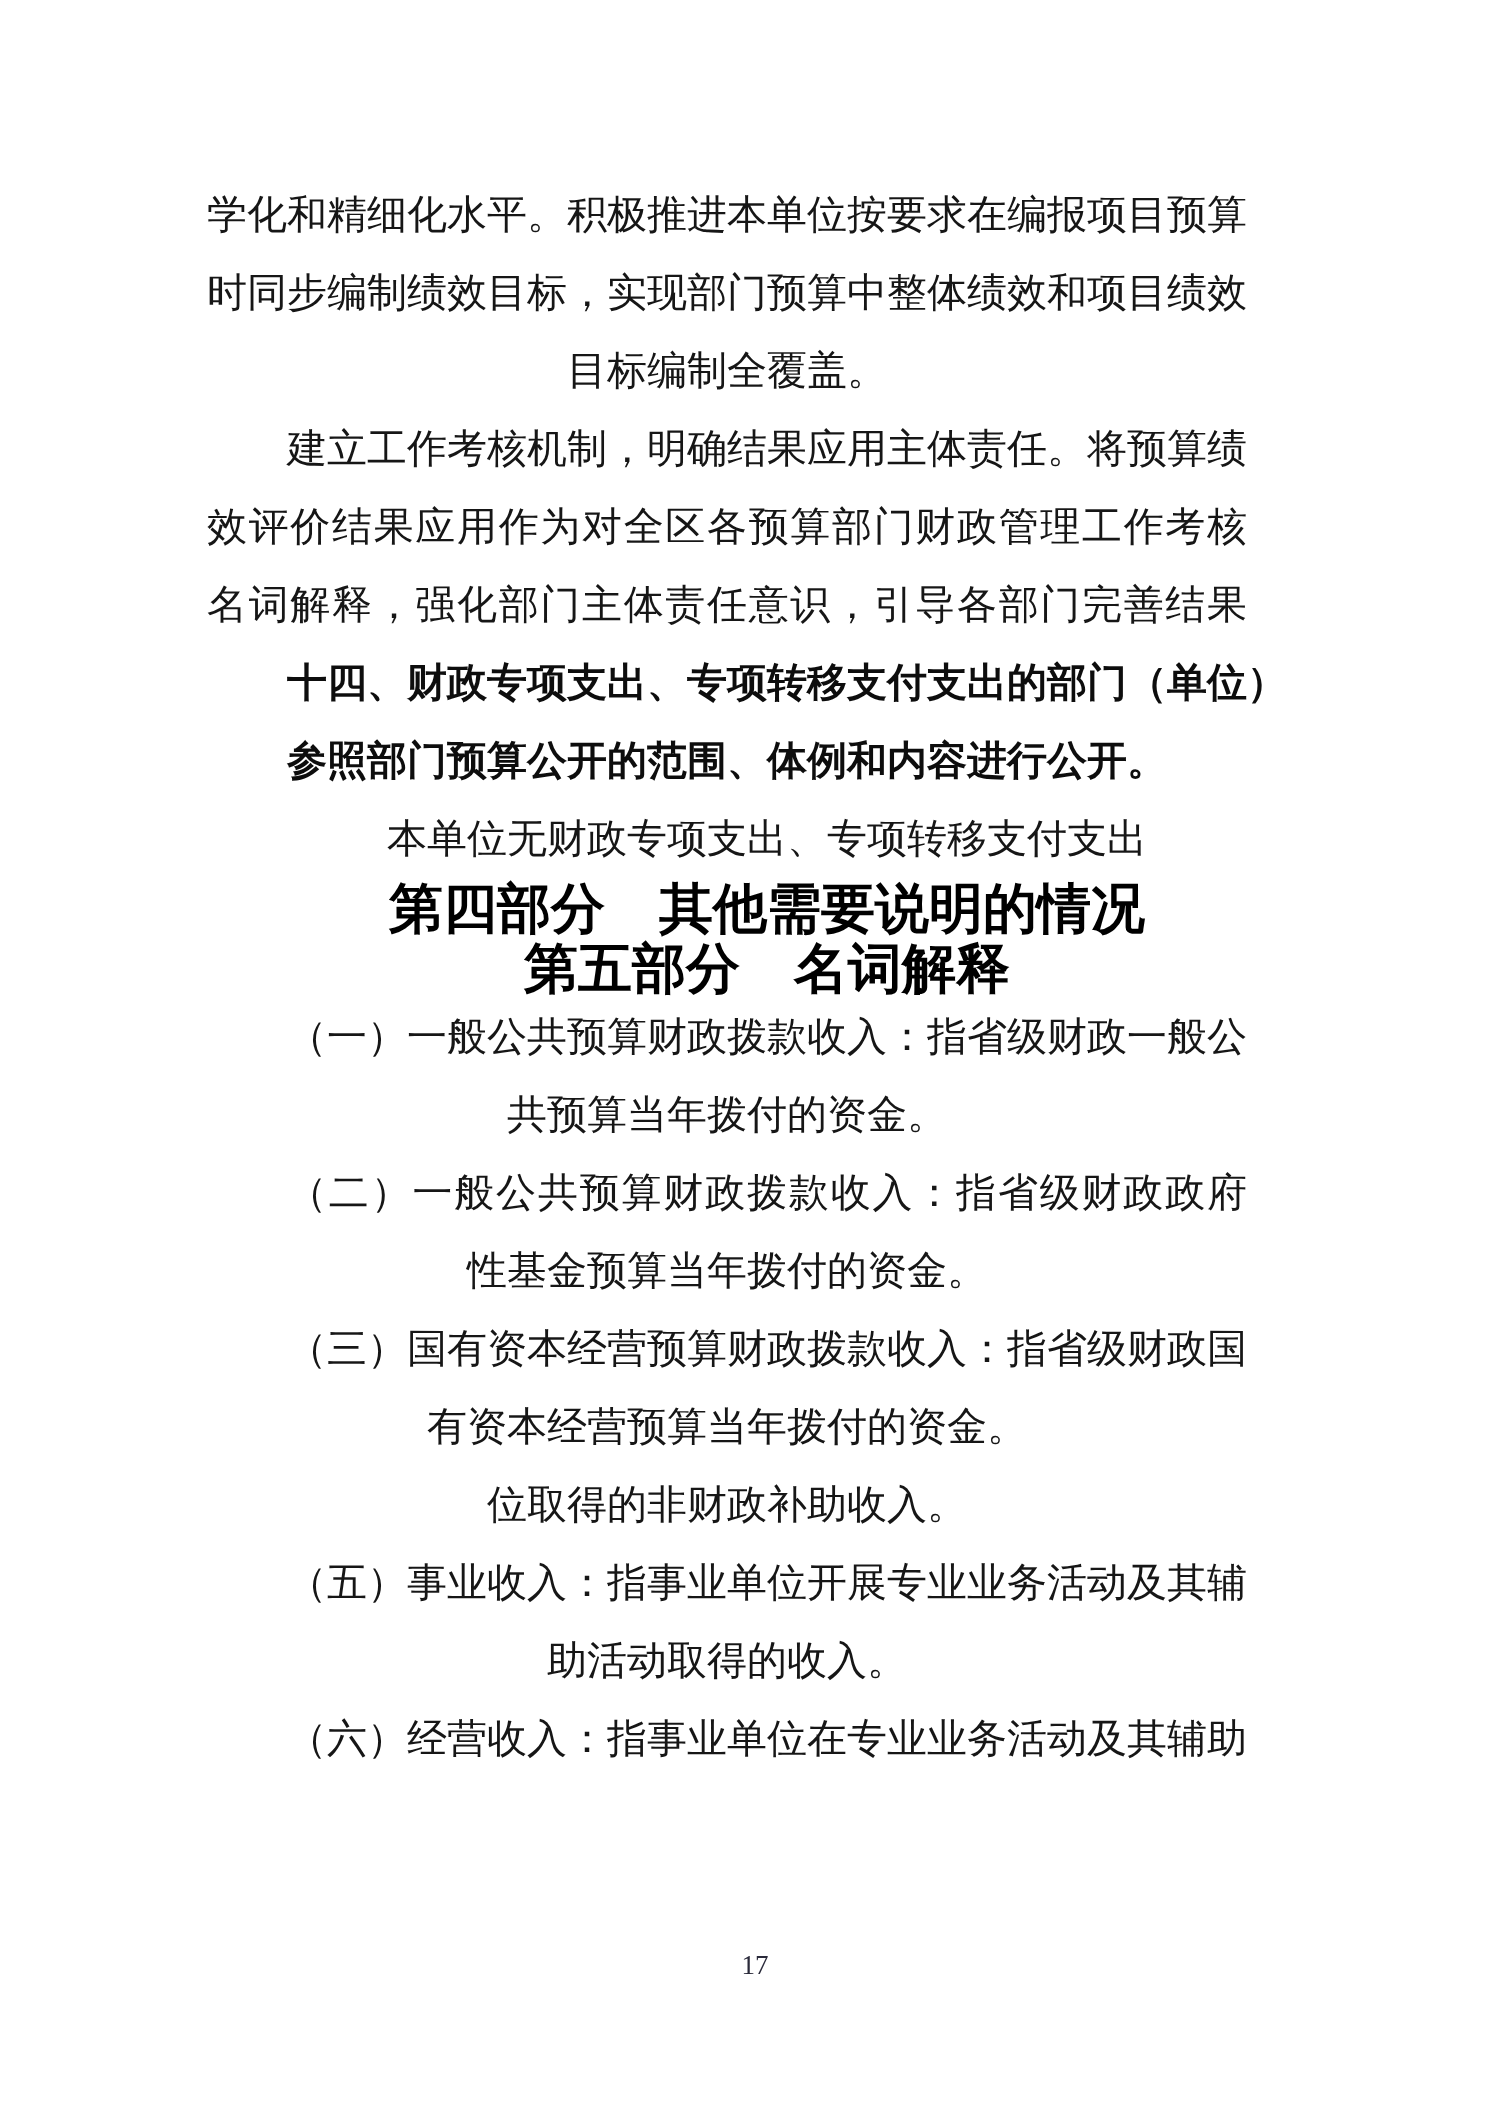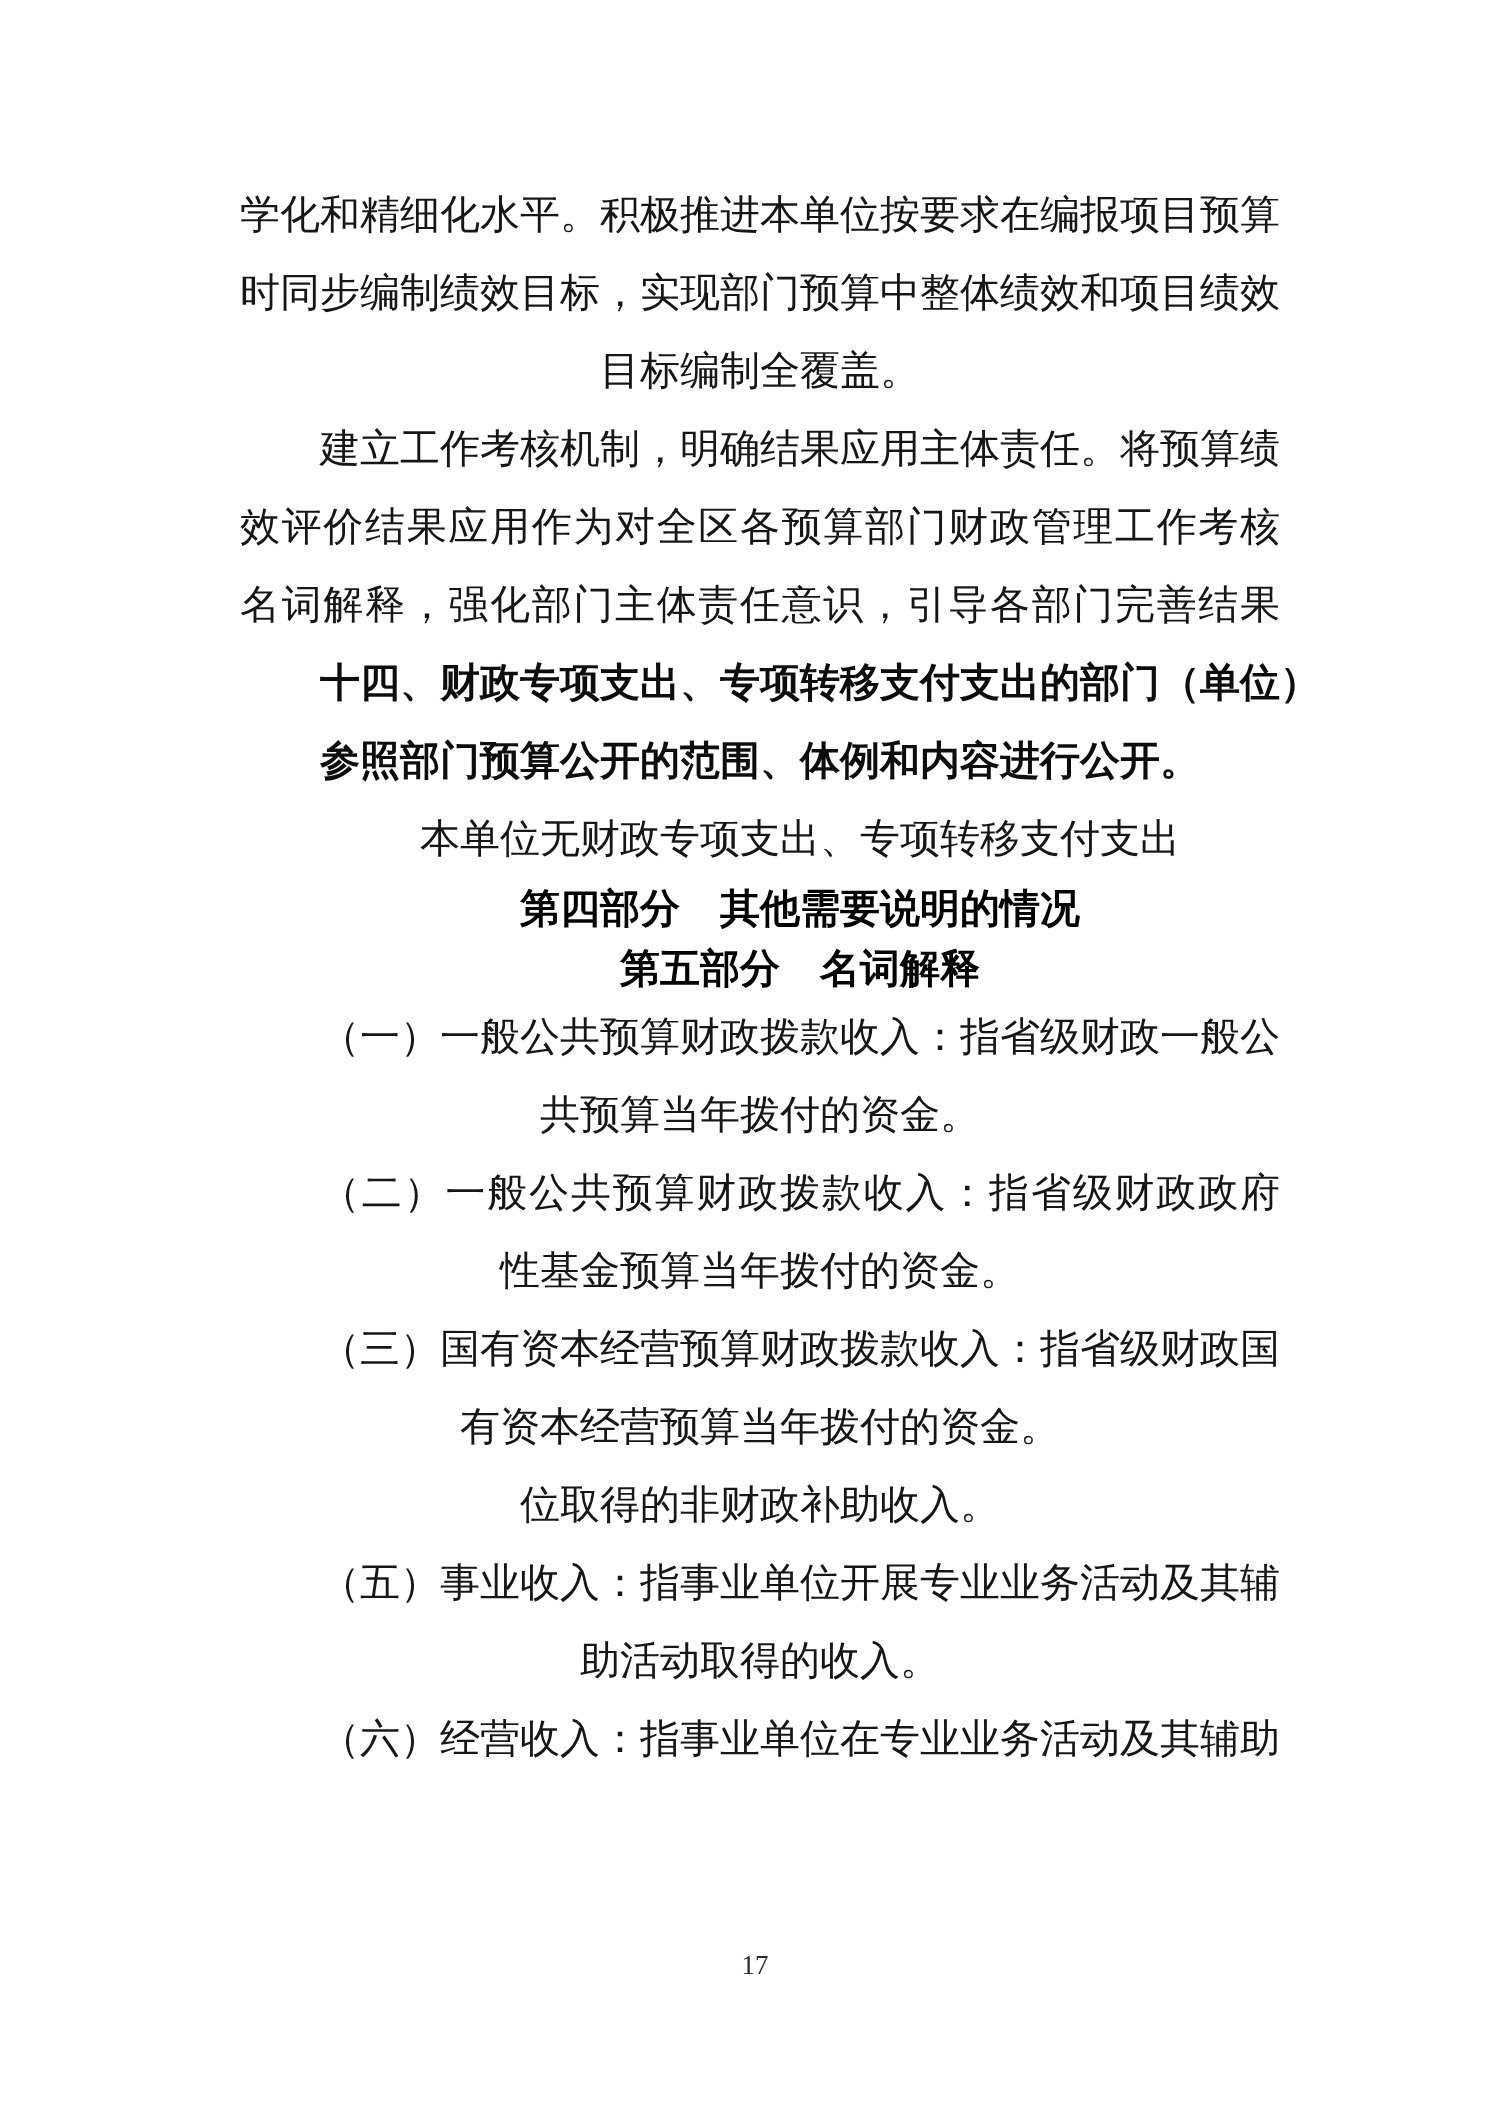--- a/index.html
+++ b/index.html
@@ -7,21 +7,21 @@
     position: relative;
     width: 1486px;
     height: 2103px;
     background: #ffffff;
     margin: 0 auto;
     overflow: hidden;
     color: #161616;
   }
   .content {
     position: absolute;
-    left: 240px;
+    left: 207px;
     top: 176px;
     width: 1040px;
   }
   .line {
     font-family: "Liberation Serif", "DejaVu Serif", serif;
     font-size: 40px;
     line-height: 78px;
     height: 78px;
     text-align: center;
     white-space: nowrap;
@@ -35,21 +35,21 @@
   }
   
   .line.indent { padding-left: 80px; }
   .line.full.indent { width: 960px; }
   
   .line.bold { font-weight: 700; color: #0d0d0d; }
   
   .line.heading {
     font-family: "Liberation Sans", "DejaVu Sans", sans-serif;
     font-weight: 700;
-    font-size: 40px;
+    font-size: 54px;
     line-height: 60px;
     height: 60px;
     color: #000000;
   }
   .footer {
     position: absolute;
     left: 0;
     top: 1950px;
     width: 100%;
     text-align: center;

